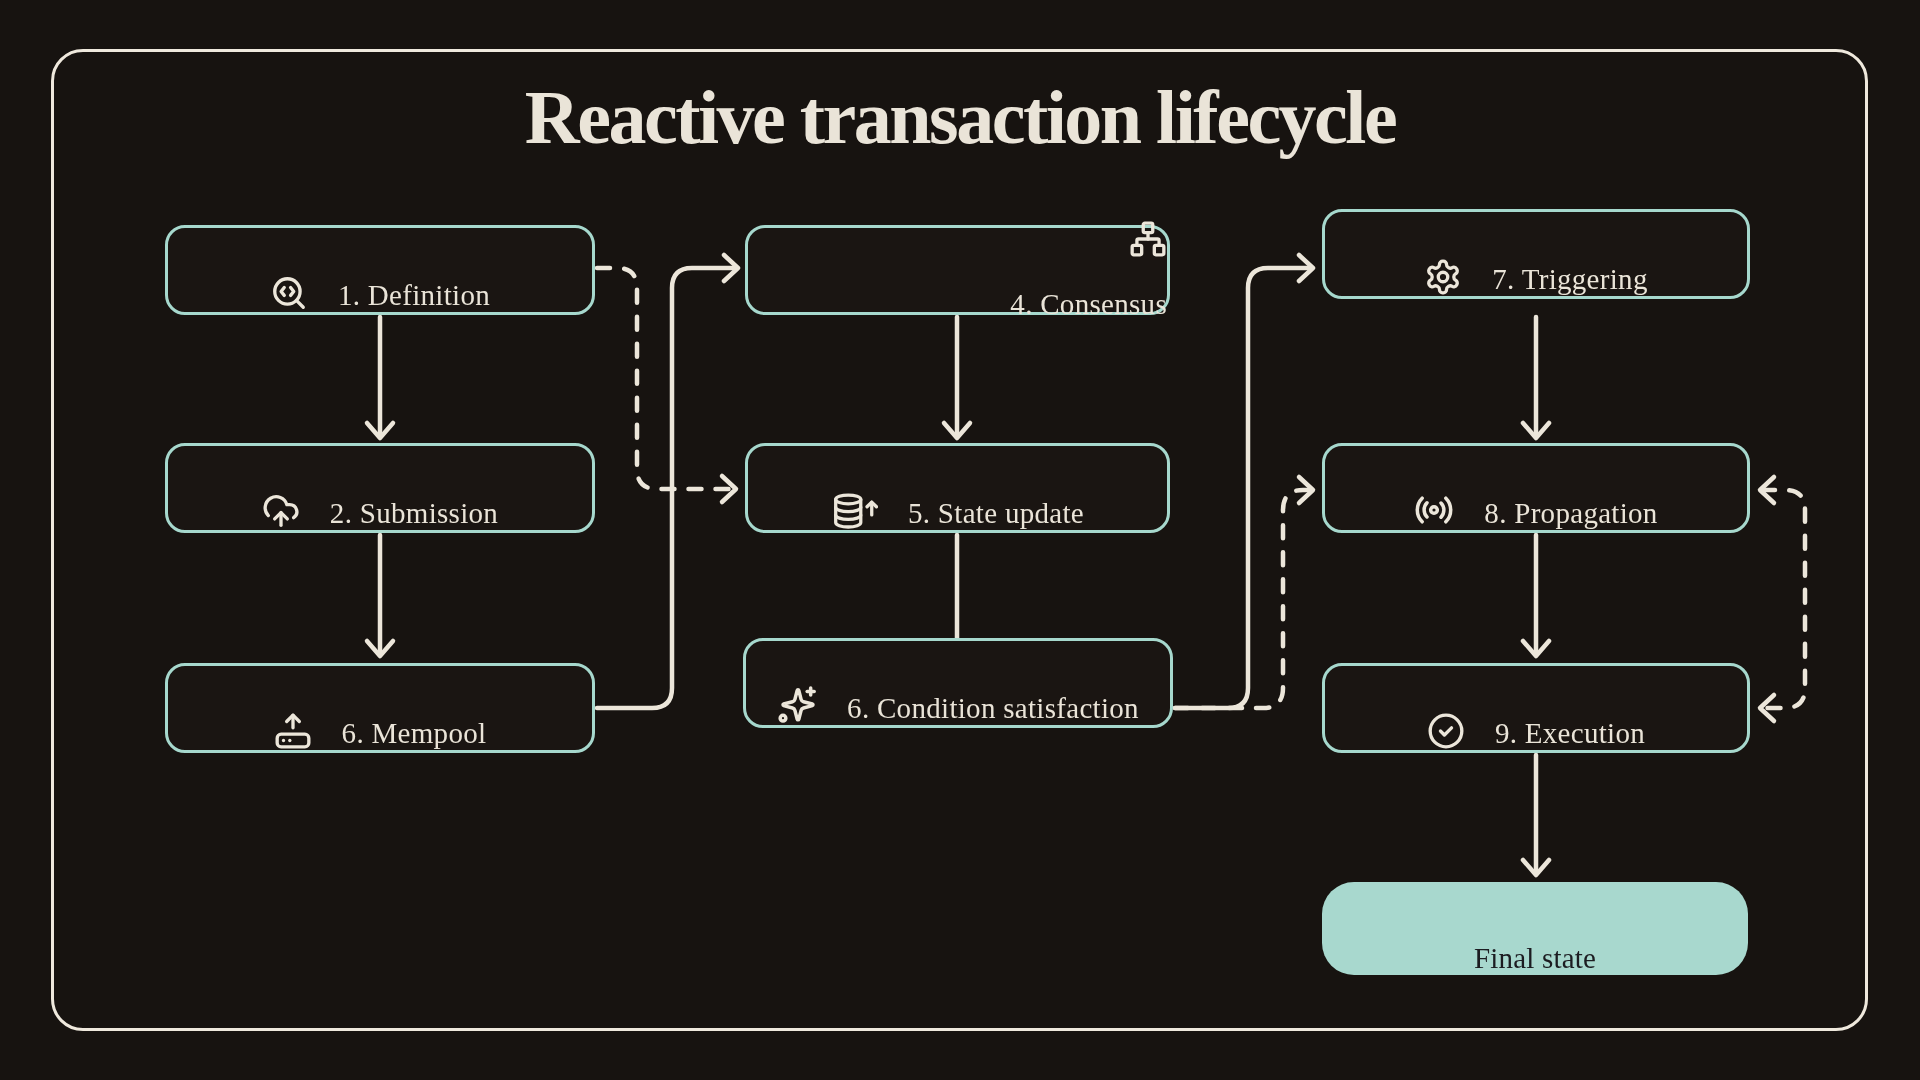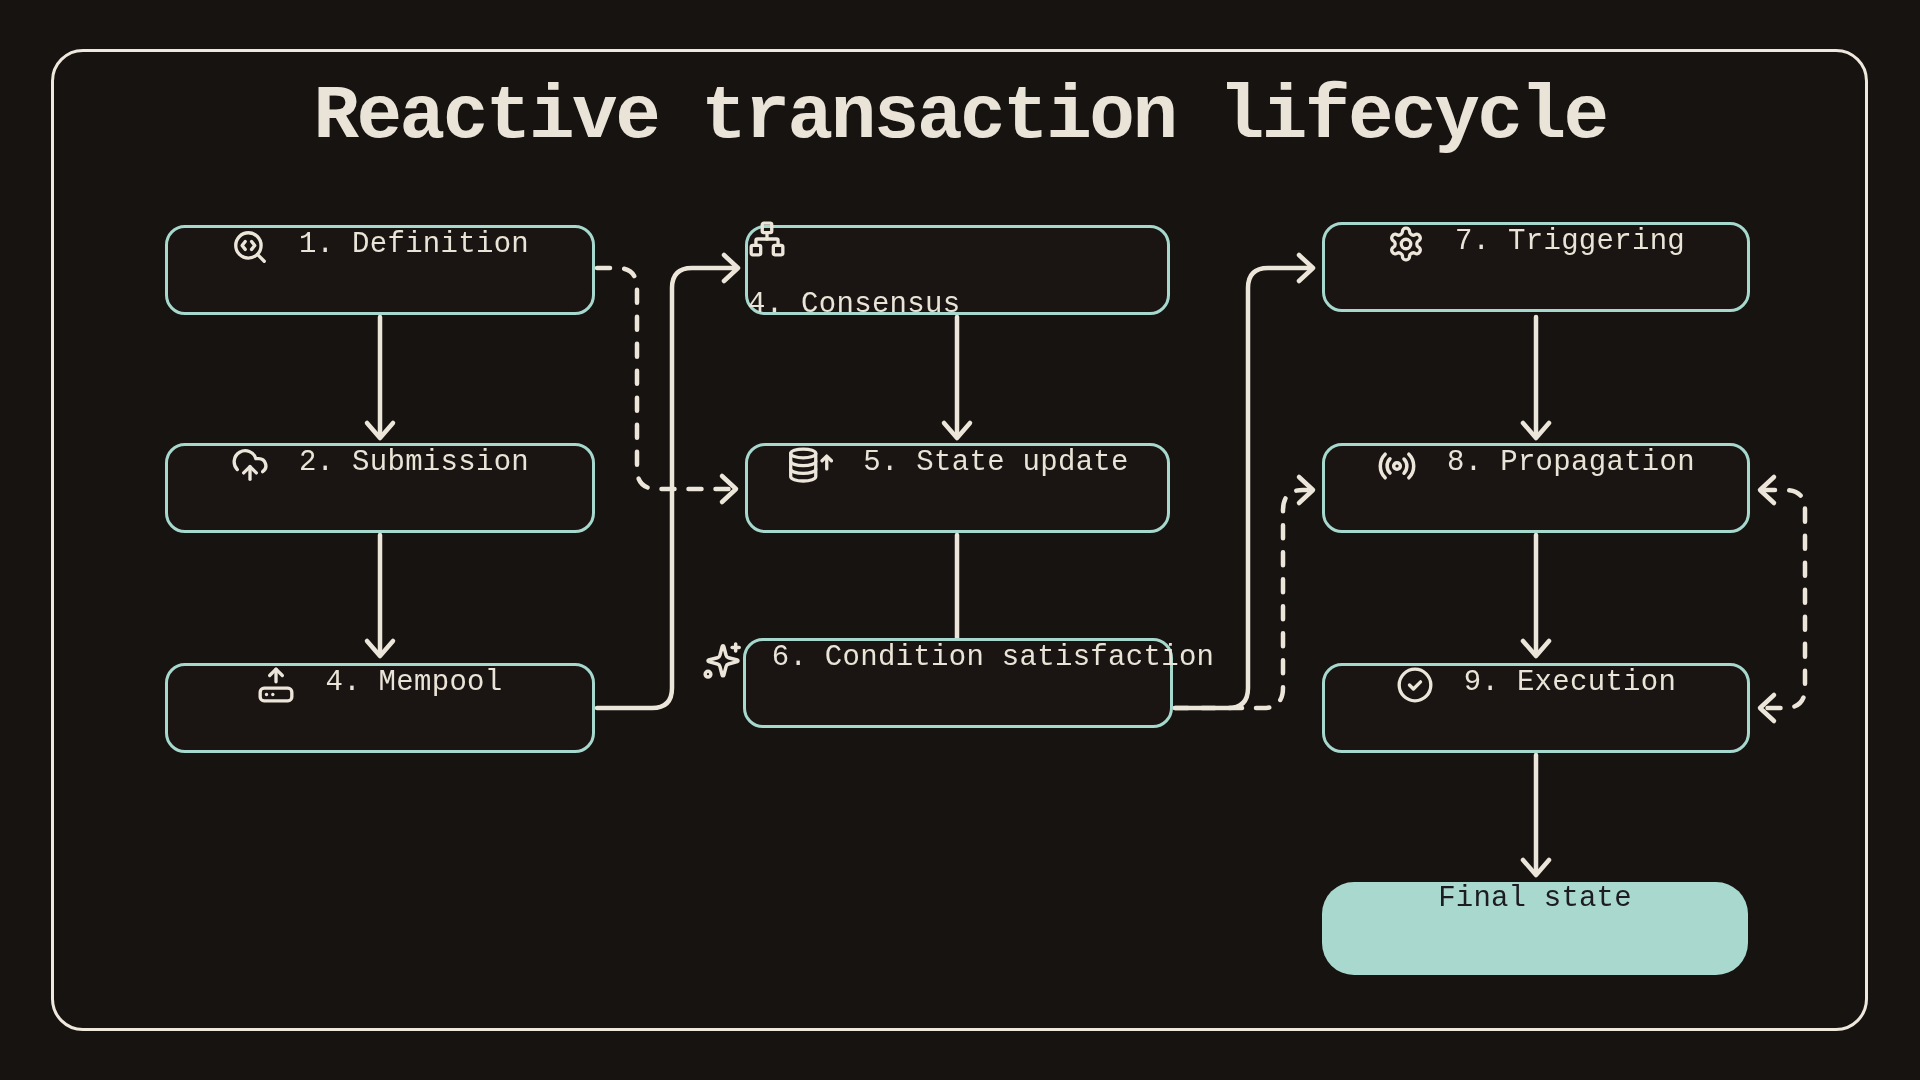--- a/index.html
+++ b/index.html
@@ -12,21 +12,21 @@
     --final-text:#1c1c21;
     --frame-border:#efe9dd;
   }
   *{box-sizing:border-box;margin:0;padding:0;}
   html,body{background:var(--background);}
   .canvas{
     position:relative;
     width:1920px;height:1080px;
     background:var(--background);
     overflow:hidden;
-    font-family:Liberation Mono, monospace;
+    font-family:Liberation Serif, serif;
   }
   .frame{
     position:absolute;
     left:51px;top:49px;width:1817px;height:982px;
     border:3px solid var(--frame-border);
     border-radius:32px;
   }
   .title{
     position:absolute;
     left:0;top:74px;width:1920px;
@@ -43,21 +43,21 @@
     stroke:var(--line);
     stroke-width:4.5;
     fill:none;
     stroke-linecap:round;
     stroke-linejoin:round;
   }
   .edge.dashed{ stroke-dasharray:13 14; }
   .node{
     position:absolute;
     display:flex;
-    align-items:flex-start;
+    align-items:flex-end;
     justify-content:center;
     gap:30px;
     background:var(--box-fill);
     border:3px solid var(--box-border);
     border-radius:20px;
     color:var(--text);
   }
   .node .label{
     font-size:29px;
     letter-spacing:0.3px;
@@ -79,21 +79,21 @@
   }
   .node.final .label{font-size:29px;font-weight:500;letter-spacing:0.2px;}
 
   
   #n1{left:165px;top:225px;width:430px;height:90px;}
   #n2{left:165px;top:443px;width:430px;height:90px;}
   #n3{left:165px;top:663px;width:430px;height:90px;}
   #n4{left:745px;top:225px;width:425px;height:90px;flex-direction:column;}
   #n5{left:745px;top:443px;width:425px;height:90px;}
   #n6{left:743px;top:638px;width:430px;height:90px;}
-  #n7{left:1322px;top:222px;width:428px;height:90px;}
+  #n7{left:1322px;top:209px;width:428px;height:90px;}
   #n8{left:1322px;top:443px;width:428px;height:90px;}
   #n9{left:1322px;top:663px;width:428px;height:90px;}
   #nf{left:1322px;top:882px;width:426px;height:93px;}
 </style>
 </head>
 <body>
 
 <div class="canvas">
 
   <div class="frame"></div>
@@ -181,21 +181,21 @@
   <div class="node" id="n3">
     <span class="icon">
       <svg width="38" height="38" viewBox="0 0 24 24">
           <path d="m16 6-4-4-4 4"></path>
           <path d="M12 2v8"></path>
           <rect width="20" height="8" x="2" y="14" rx="2.5"></rect>
           <path d="M6 18h.01"></path>
           <path d="M10 18h.01"></path>
         </svg>
     </span>
-    <span class="label">4. Mempool</span>
+    <span class="label">6. Mempool</span>
   </div>
 
   <div class="node" id="n4">
     <span class="icon">
       <svg width="38" height="38" viewBox="0 0 24 24">
           <rect x="16" y="16" width="6" height="6" rx="1"></rect>
           <rect x="2" y="16" width="6" height="6" rx="1"></rect>
           <rect x="9" y="2" width="6" height="6" rx="1"></rect>
           <path d="M5 16v-3a1 1 0 0 1 1-1h12a1 1 0 0 1 1 1v3"></path>
           <path d="M12 12V8"></path>

